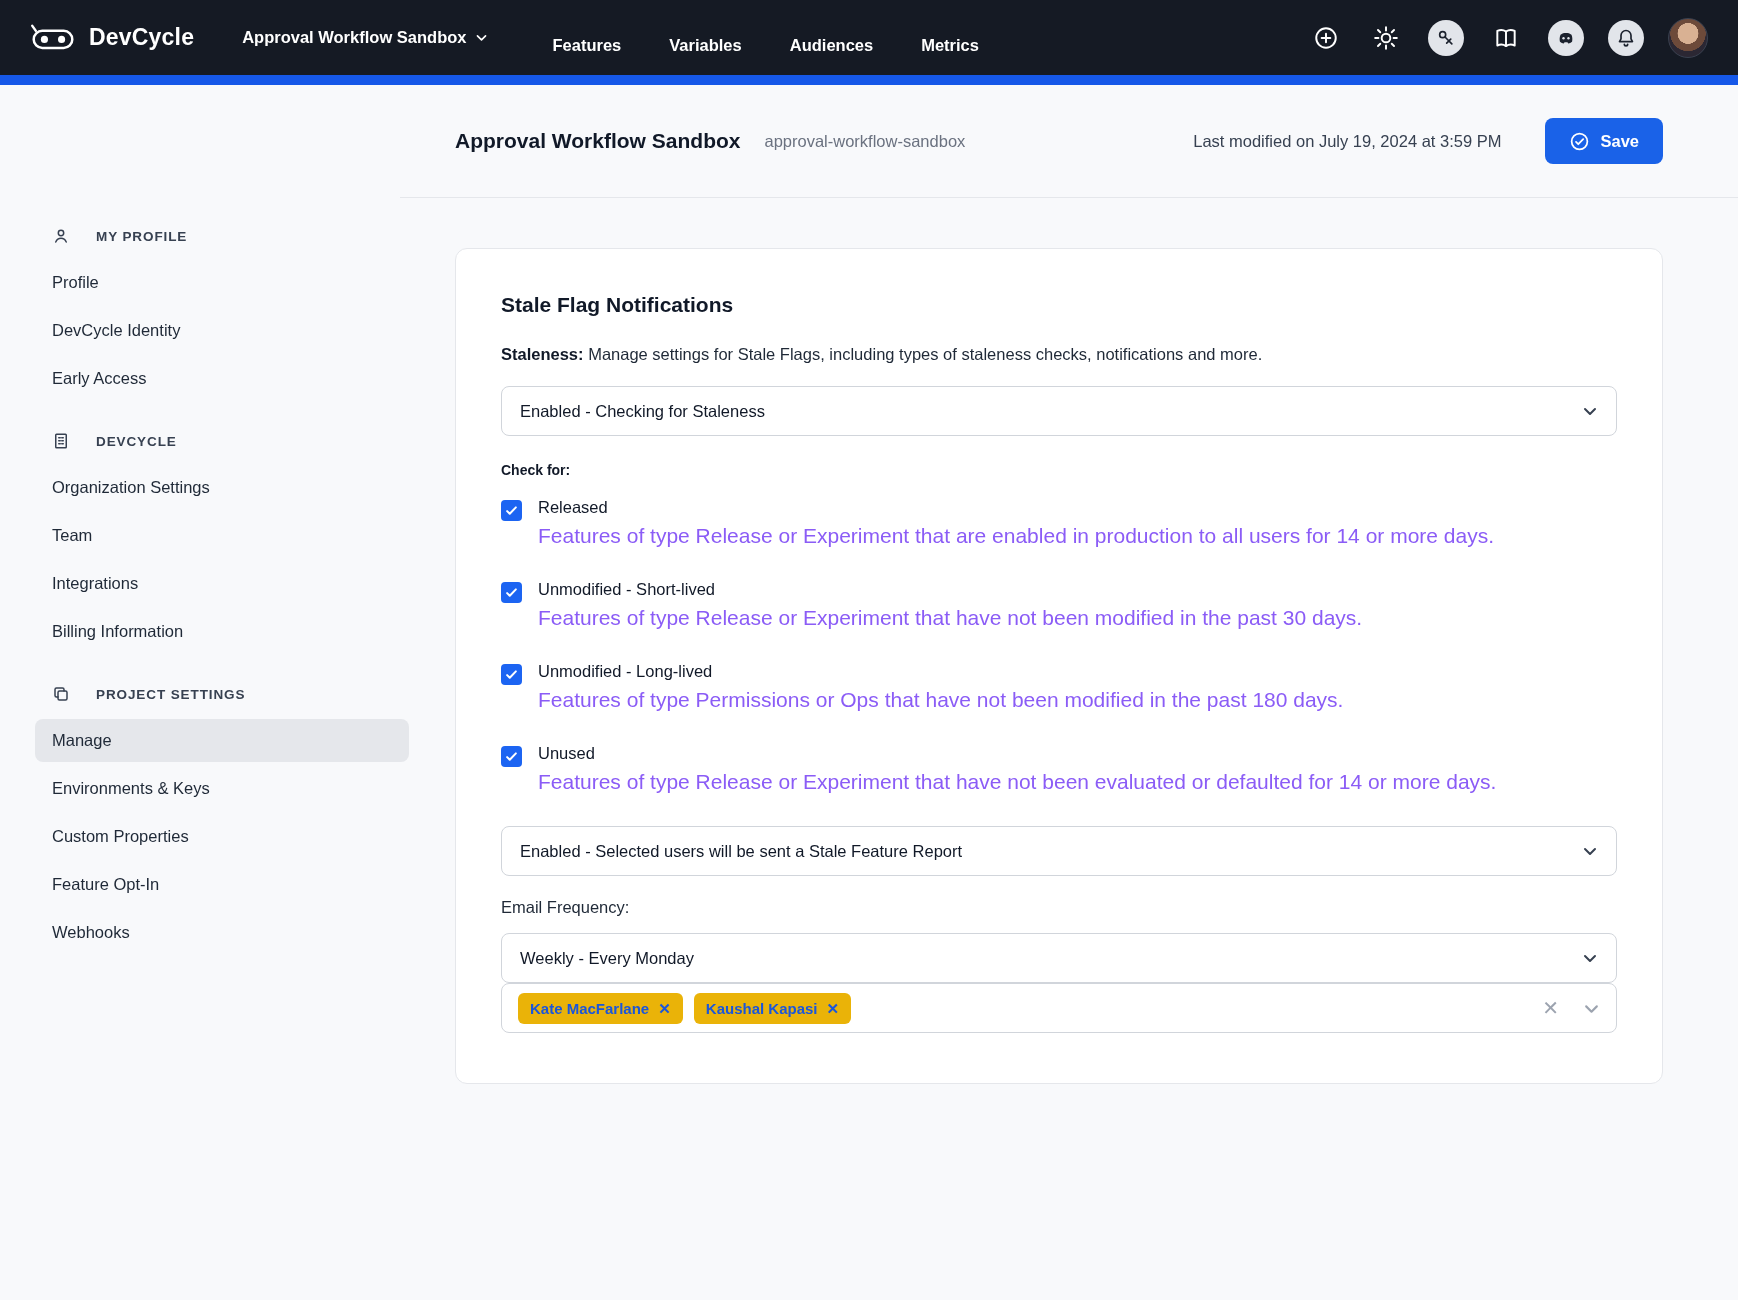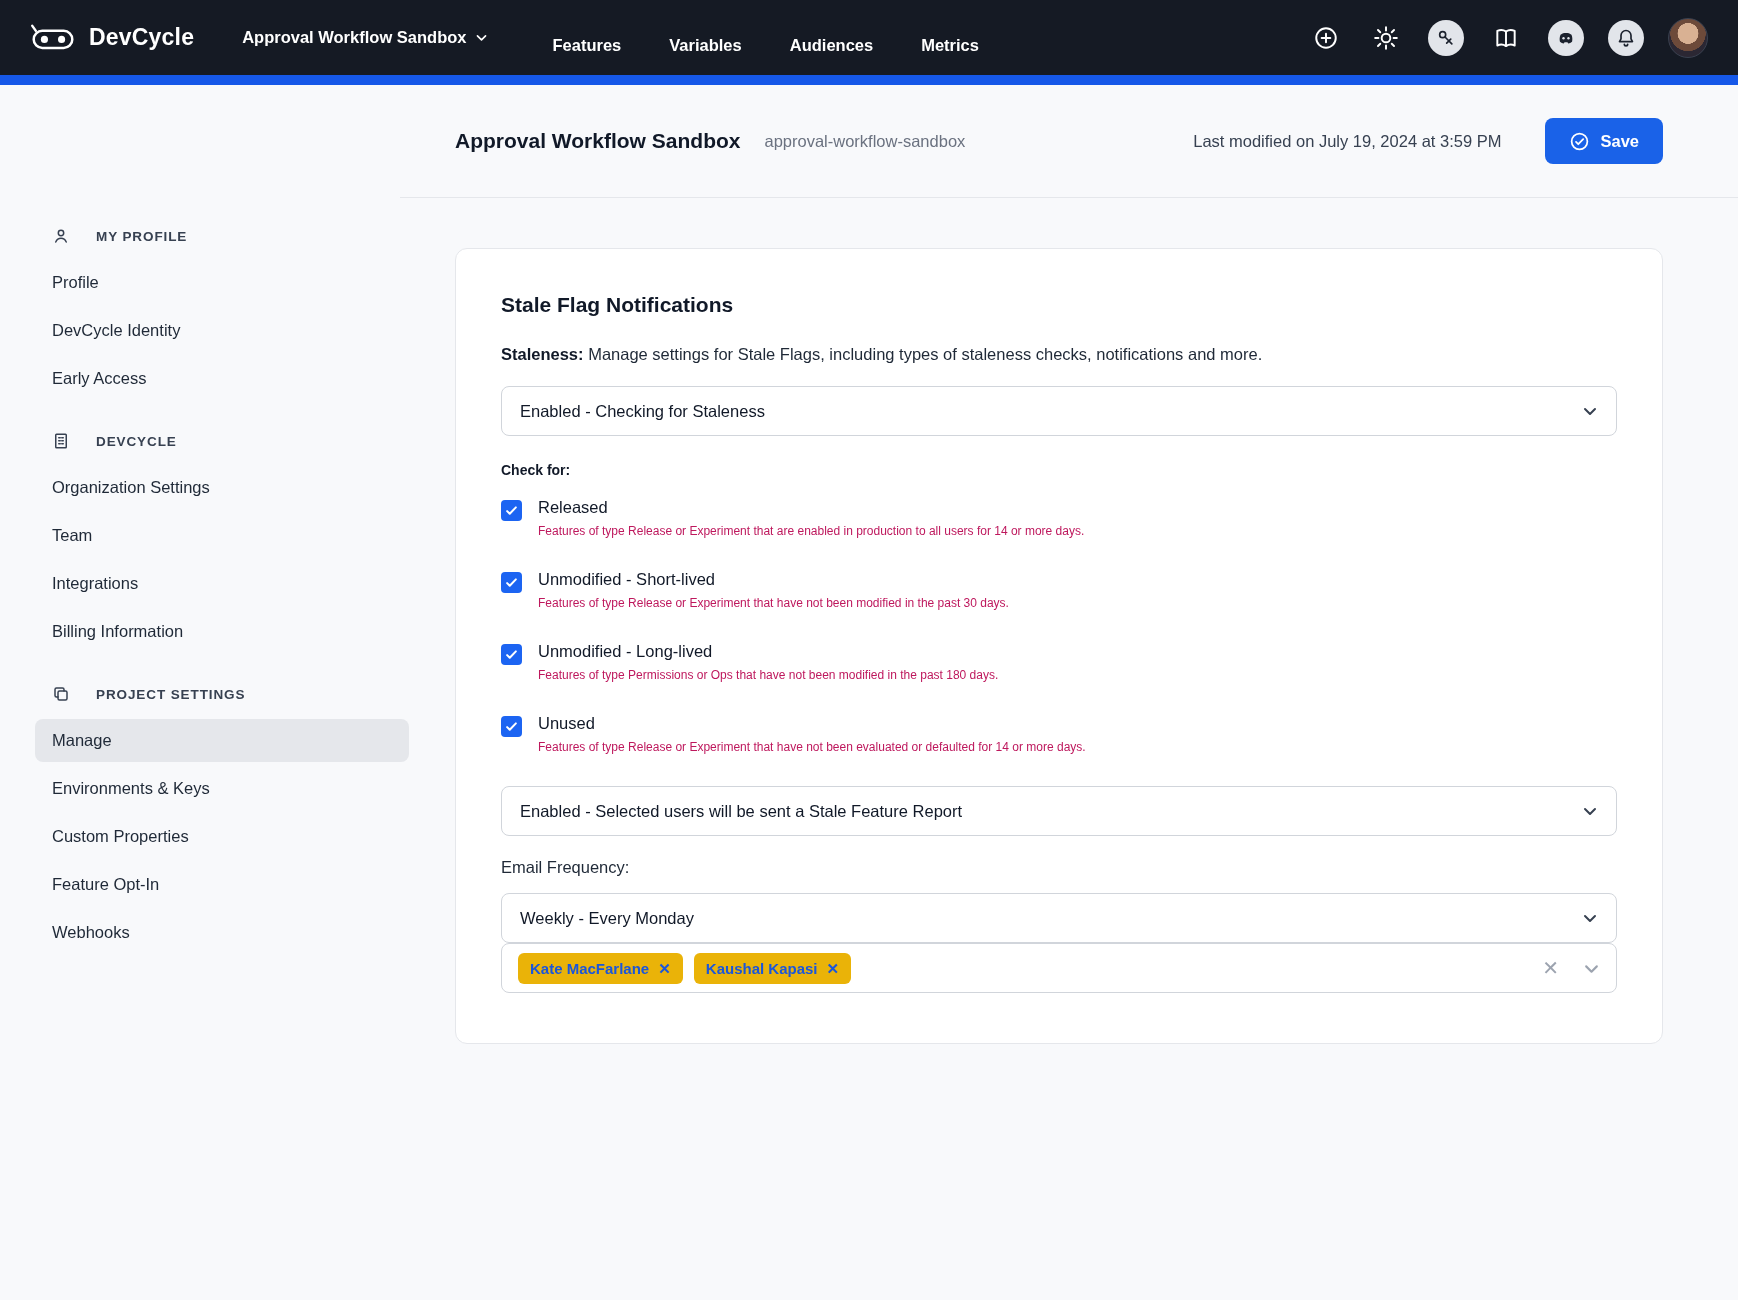--- a/index.html
+++ b/index.html
@@ -46,21 +46,21 @@
   .staleness-line { font-size:16.5px; color:#1f2937; margin-bottom:22px; }
   .staleness-line .lbl { font-weight:700; color:#111928; }
 
   .select { height:50px; border:1px solid #d1d5db; border-radius:8px; background:#fff; display:flex; align-items:center; padding:0 18px; font-size:16.5px; color:#111928; cursor:pointer; }
   .select .chev { margin-left:auto; color:#374151; display:flex; }
 
   .group-label { font-size:14px; font-weight:700; margin:26px 0 20px; }
   .check-row { display:flex; gap:16px; margin-bottom:32px; }
   .checkbox { width:21px; height:21px; border-radius:4px; background:#1c64f2; flex-shrink:0; display:flex; align-items:center; justify-content:center; margin-top:2px; cursor:pointer; }
   .check-label { font-size:16.5px; color:#111928; margin-bottom:7px; }
-  .check-desc { font-size:12px; color:#be185d;text-align:center; }
+  .check-desc { font-size:21px; color:#8b5cf6;text-align:center; }
 
   .notify-label { margin-top:42px; }
   .field-label { font-size:16.5px; color:#1f2937; margin:22px 0 16px; }
 
   .multi-select { height:50px; border:1px solid #d1d5db; border-radius:8px; background:#fff; display:flex; align-items:center; padding:0 16px; gap:11px; cursor:pointer; }
   .chip { background:#eab308; color:#1a56db; font-size:15px; font-weight:600; height:31px; display:flex; align-items:center; gap:9px; padding:0 12px; border-radius:6px; }
   .chip .x { cursor:pointer; font-size:15px; line-height:1; }
   .ms-right { margin-left:auto; display:flex; align-items:center; gap:24px; color:#9ca3af; }
   .ms-clear { font-size:20px; cursor:pointer; line-height:1; }
 </style>

